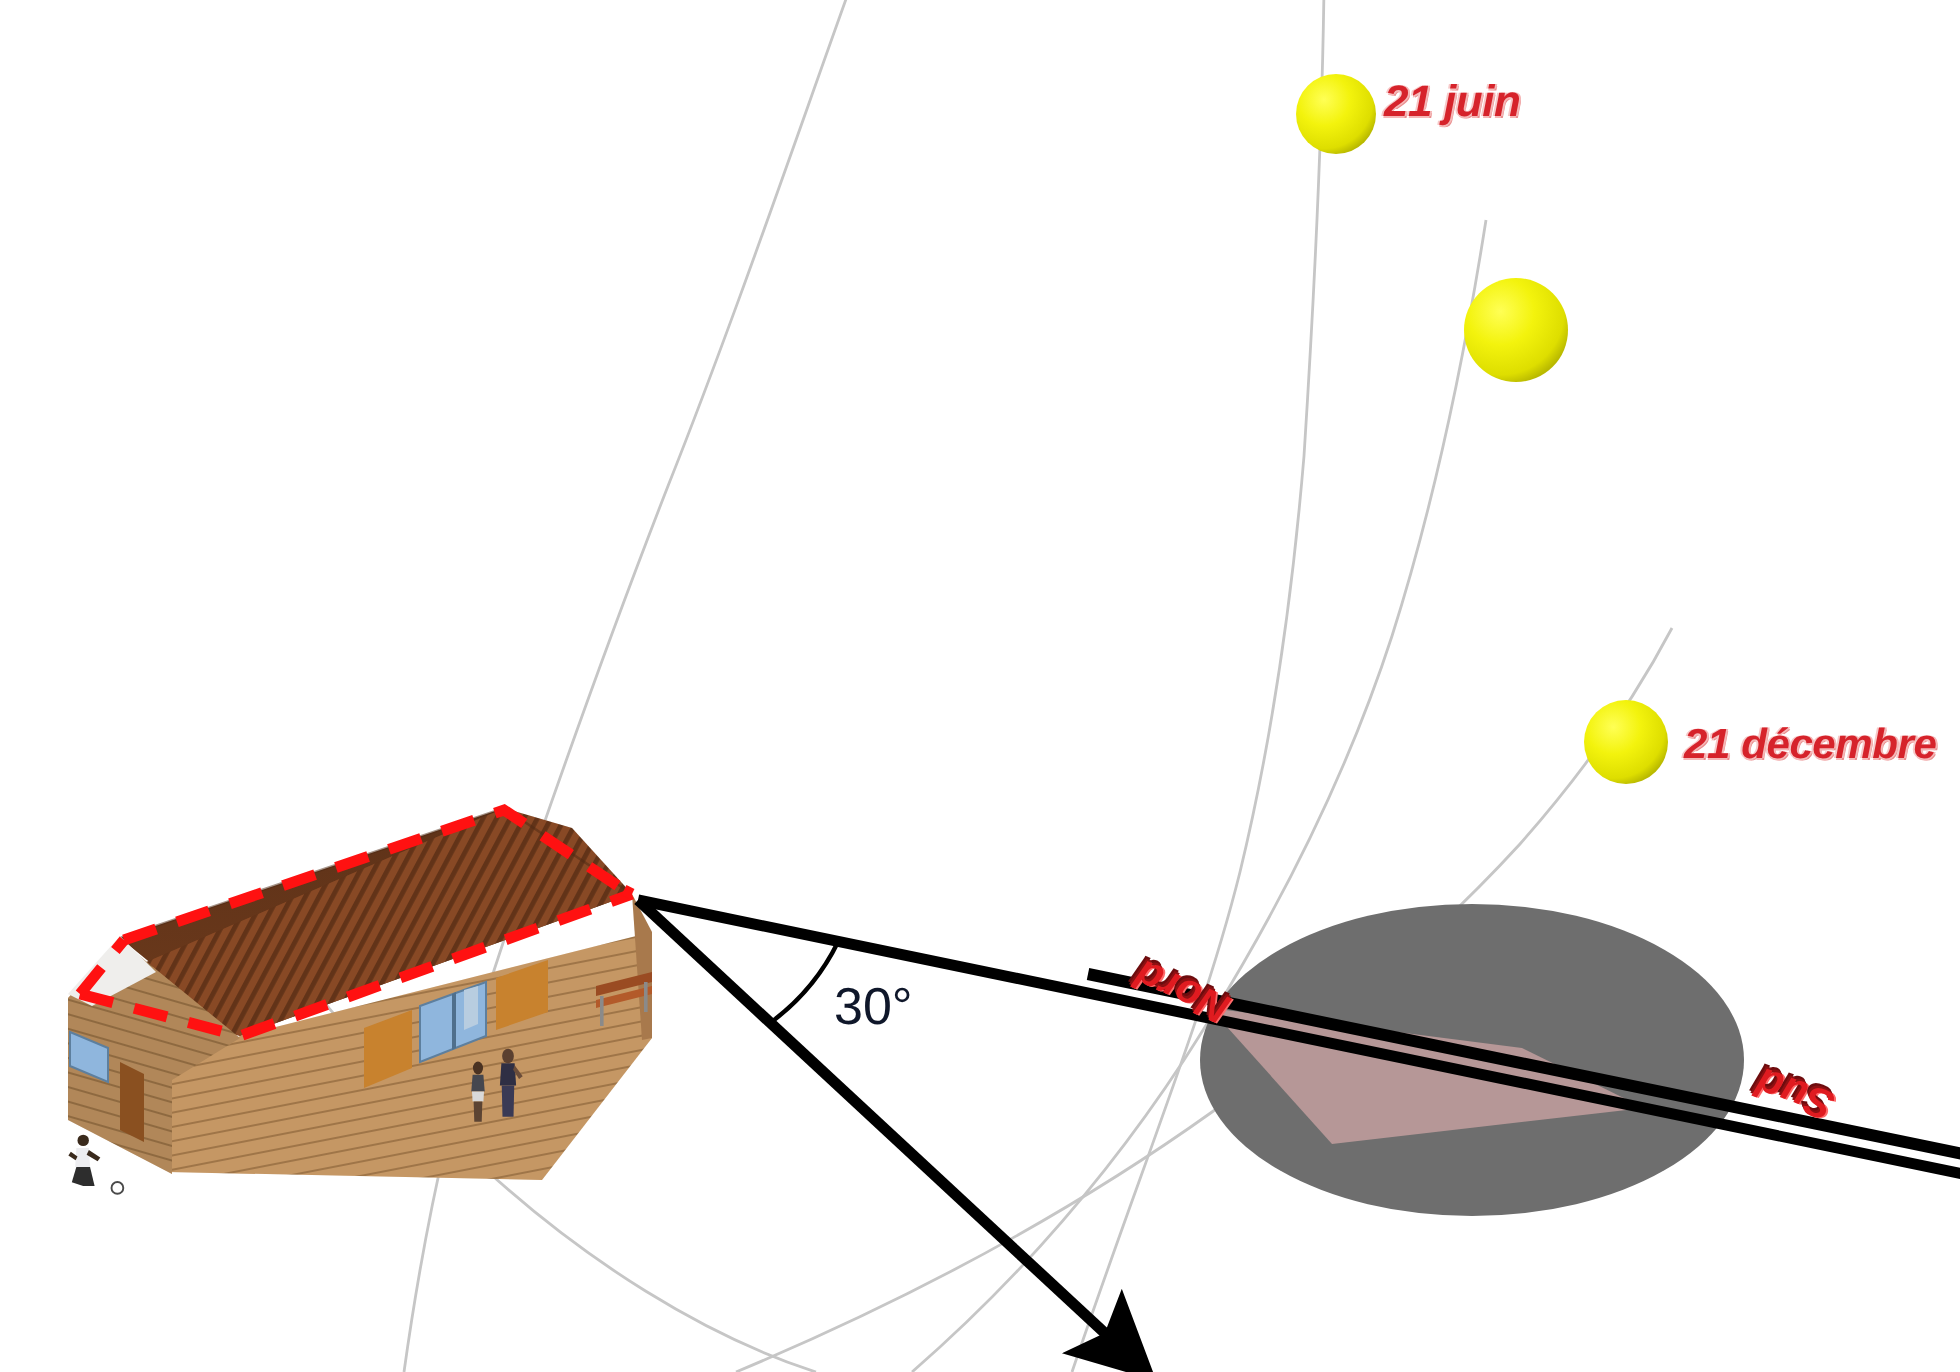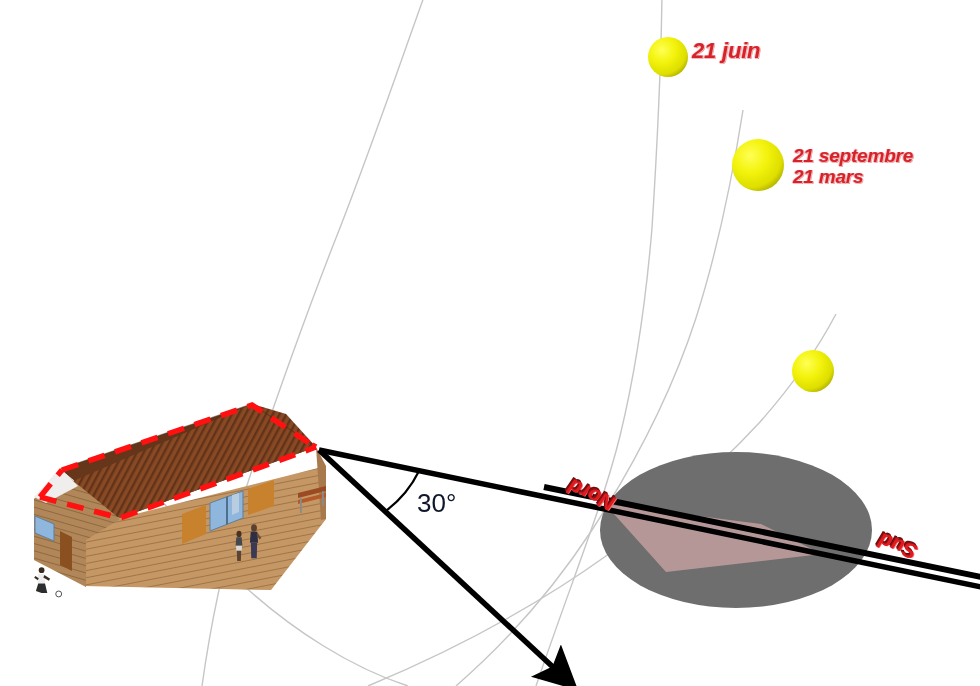--- a/index.html
+++ b/index.html
@@ -215,22 +215,21 @@
     <g>
       <circle cx="742" cy="165" r="26" fill="url(#sunGrad)"></circle>
     </g>
     <g>
       <circle cx="797" cy="371" r="21" fill="url(#sunGrad)"></circle>
     </g>
   </svg>
 
   <div class="sun-label" id="label-juin">21 juin</div>
 
-  <div class="sun-label" id="label-septmars">21 septembre
-21 mars</div>
-
+
+  <div class="sun-label" id="label-decembre">21 décembre</div>
 
   <div class="dir-label" id="label-nord">Nord</div>
 
   <div class="dir-label" id="label-sud">Sud</div>
 
   <div class="angle-label">30°</div>
 </div>
 
 </body></html>

